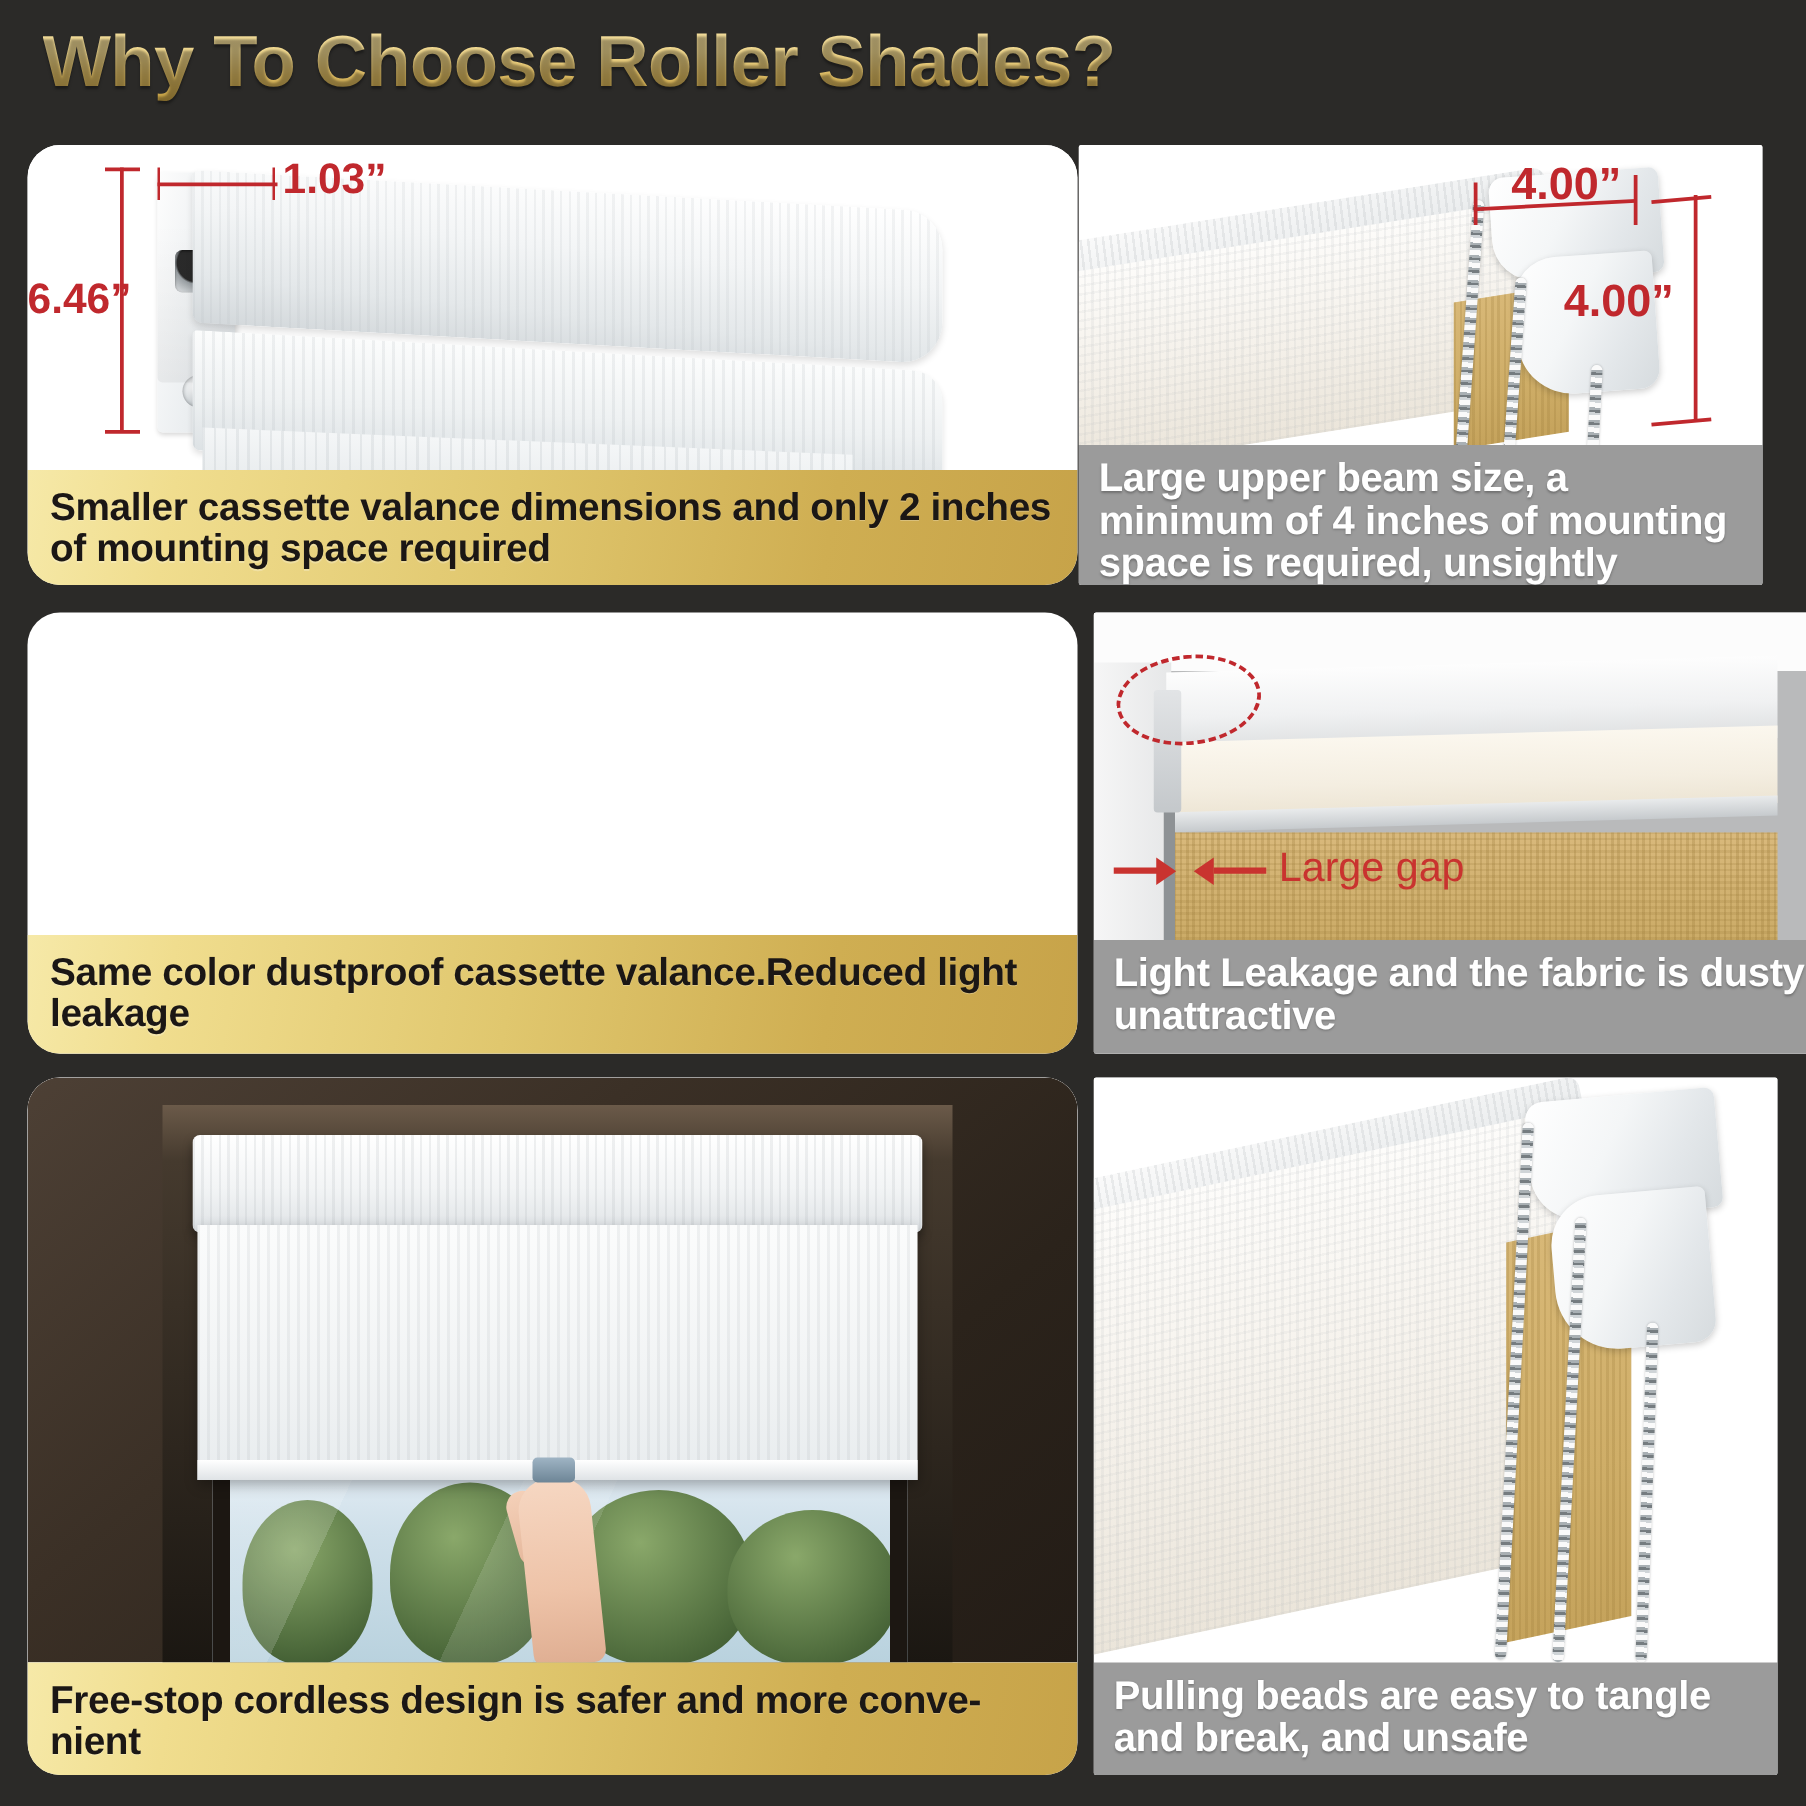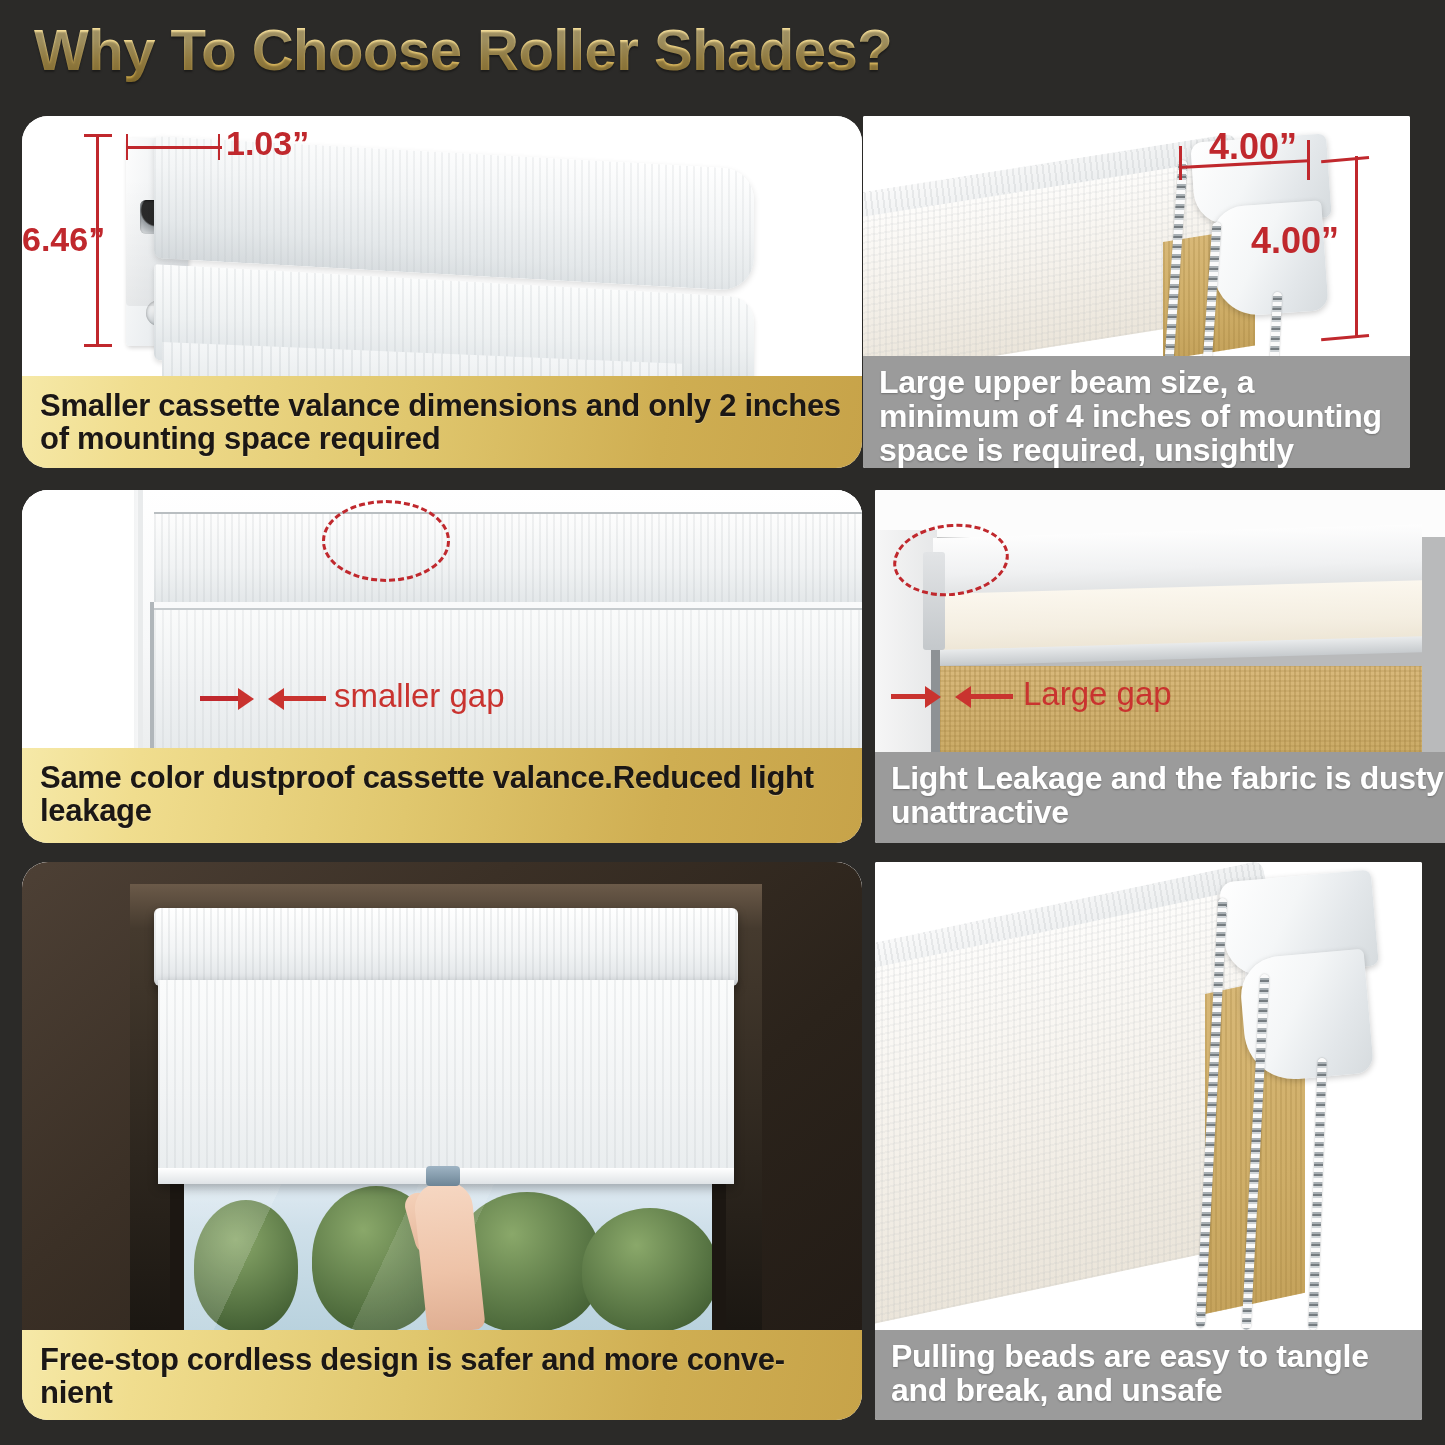--- a/index.html
+++ b/index.html
@@ -272,35 +272,20 @@
     <div class="dimline" style="left:458px;top:40px;width:48px;height:3px;transform:rotate(-5deg);transform-origin:right center;"></div>
     <div class="dimline" style="left:458px;top:218px;width:48px;height:3px;transform:rotate(-5deg);transform-origin:right center;"></div>
     <div class="dimlabel" style="left:388px;top:104px;font-size:36px;">4.00”</div>
   </div>
   <div class="caption cap-bad">
     <div class="caption-text">Large upper beam size, a minimum of 4 inches of mounting space is required, unsightly</div>
   </div>
 </div>
 
 <div class="panel good" id="p3">
-  <div class="photo">
-    <div class="p3-wall"></div>
-    <div class="p3-frame-edge"></div>
-    <div class="p3-frame"></div>
-    <div class="p3-valance"></div>
-    <div class="p3-shade"></div>
-    <div class="p3-gapline"></div>
-    <div class="dashed-ellipse" style="left:300px;top:10px;width:122px;height:76px;"></div>
-
-    <div class="dimline" style="left:178px;top:206px;width:42px;height:5px;"></div>
-    <div style="position:absolute;left:216px;top:198px;width:0;height:0;border-left:16px solid #c9332f;border-top:11px solid transparent;border-bottom:11px solid transparent;"></div>
-    <div class="dimline" style="left:262px;top:206px;width:42px;height:5px;background:#c9332f;"></div>
-    <div style="position:absolute;left:246px;top:198px;width:0;height:0;border-right:16px solid #c9332f;border-top:11px solid transparent;border-bottom:11px solid transparent;"></div>
-    <div class="annot" style="left:312px;top:187px;font-size:33px;">smaller gap</div>
-  </div>
   <div class="caption cap-good">
     <div class="caption-text">Same color dustproof cassette valance.Reduced light leakage</div>
   </div>
 </div>
 
 <div class="panel bad" id="p4">
   <div class="photo">
     <div class="p4-bg"></div>
     <div class="p4-wallL"></div>
     <div class="p4-topbeam"></div>

